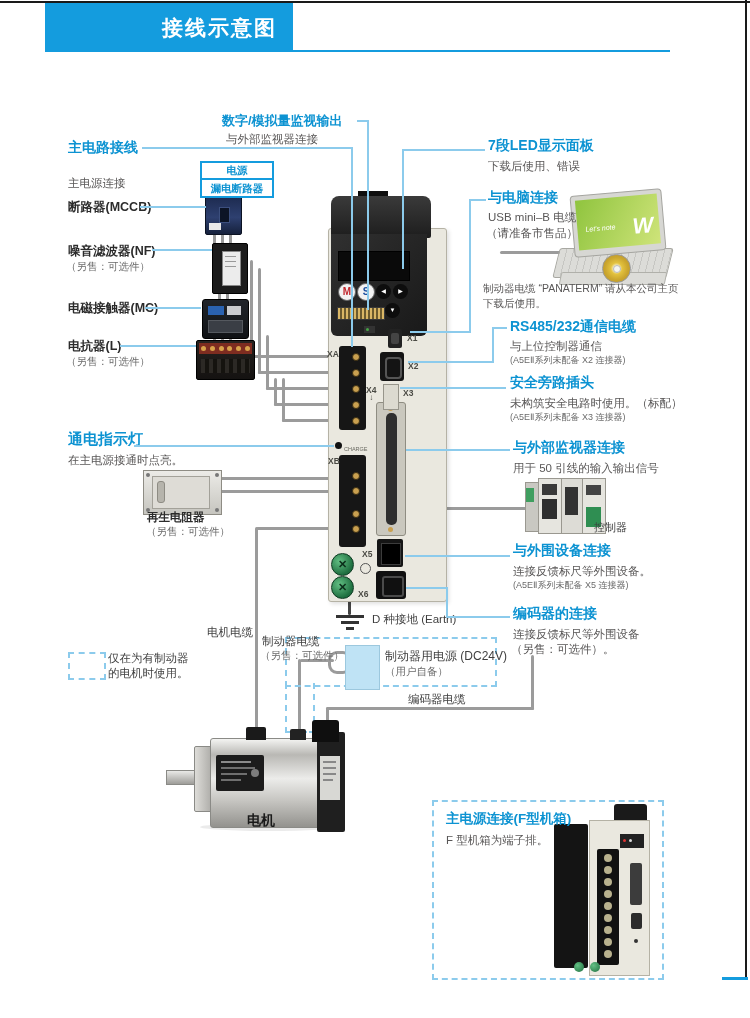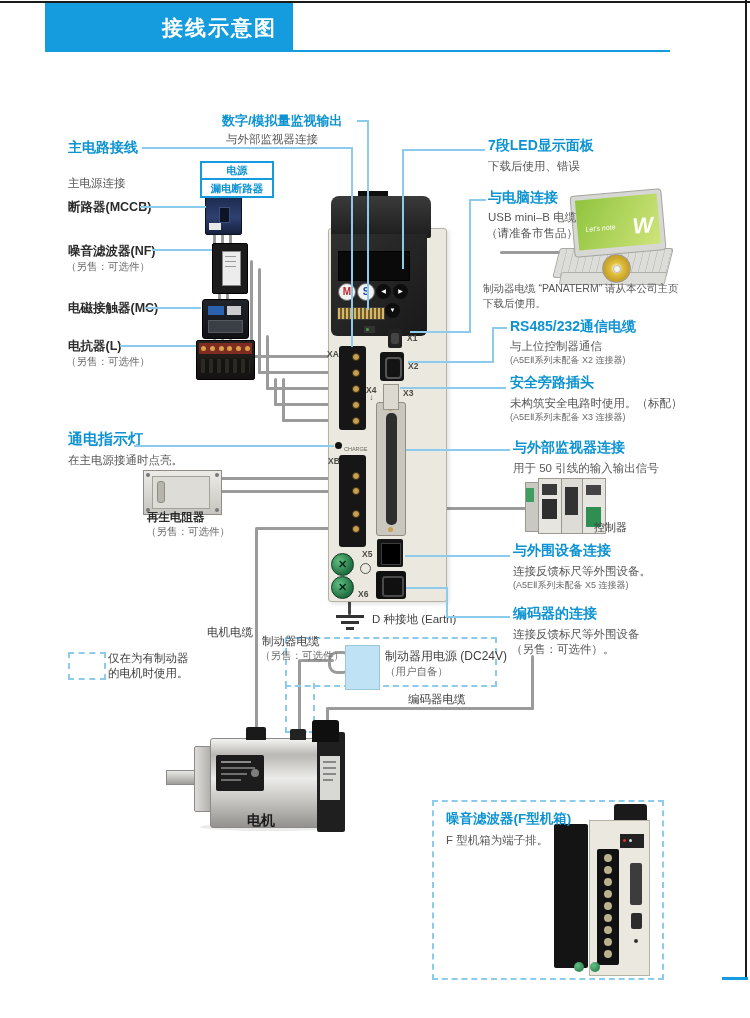--- a/index.html
+++ b/index.html
@@ -343,21 +343,21 @@
         <i style="position:absolute;left:3px;top:23px;width:10px;height:2px;background:#888;"></i>
       </div>
     </div>
     <div style="position:absolute;left:86px;top:12px;width:20px;height:13px;background:#1a1a1a;border-radius:2px 2px 0 0;"></div>
     <div style="position:absolute;left:130px;top:14px;width:16px;height:11px;background:#222;border-radius:2px 2px 0 0;"></div>
     <div style="position:absolute;left:152px;top:5px;width:27px;height:22px;background:#0f0f0f;border-radius:3px 3px 0 0;"></div>
   </div>
   <div class="txt" style="left:247px;top:812px;color:#1a1a1a;font-weight:bold;font-size:14px;white-space:nowrap;text-align:center;">电机</div>
 
   <div class="dashed" style="left:432px;top:800px;width:228px;height:176px;z-index:6;"></div>
-  <div class="txt blue-med" style="left:446px;top:810px;font-size:13.5px;">噪音滤波器(F型机箱)</div>
+  <div class="txt blue-med" style="left:446px;top:810px;font-size:13.5px;">主电源连接(F型机箱)</div>
   <div class="txt sub" style="left:446px;top:833px;">F 型机箱为端子排。</div>
   <div class="abs" style="left:552px;top:804px;width:100px;height:170px;z-index:9;">
     <div style="position:absolute;left:62px;top:0;width:33px;height:22px;background:#1a1a1a;border-radius:3px;"></div>
     <div style="position:absolute;left:2px;top:20px;width:34px;height:144px;background:#141414;border-radius:2px;"></div>
     <div style="position:absolute;left:37px;top:16px;width:59px;height:154px;background:#eae8df;border:1px solid #b5b2a5;">
       <div style="position:absolute;left:30px;top:13px;width:24px;height:14px;background:#222;">
         <i style="position:absolute;left:3px;top:5px;width:3px;height:3px;border-radius:50%;background:#d33;"></i>
         <i style="position:absolute;left:9px;top:5px;width:3px;height:3px;border-radius:50%;background:#ddd;"></i>
       </div>
       <div style="position:absolute;left:7px;top:28px;width:22px;height:116px;background:#111;border-radius:2px;">

